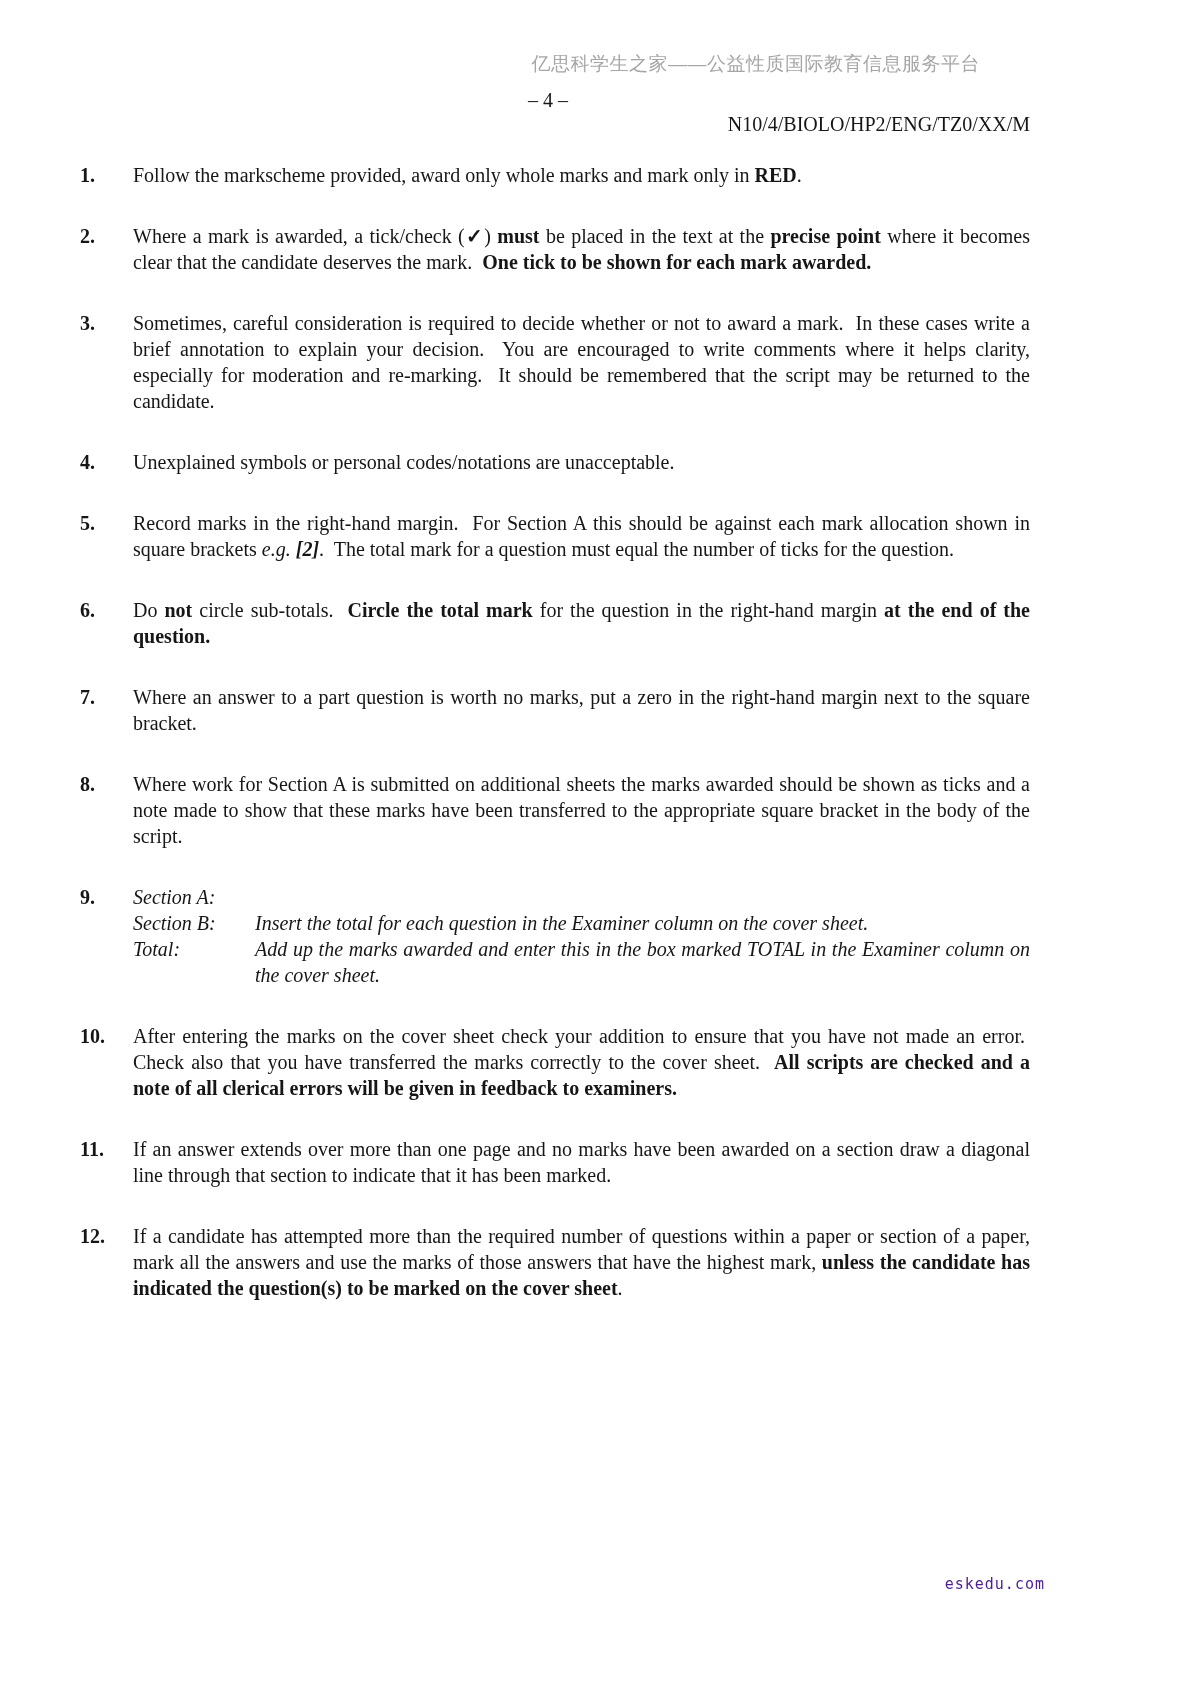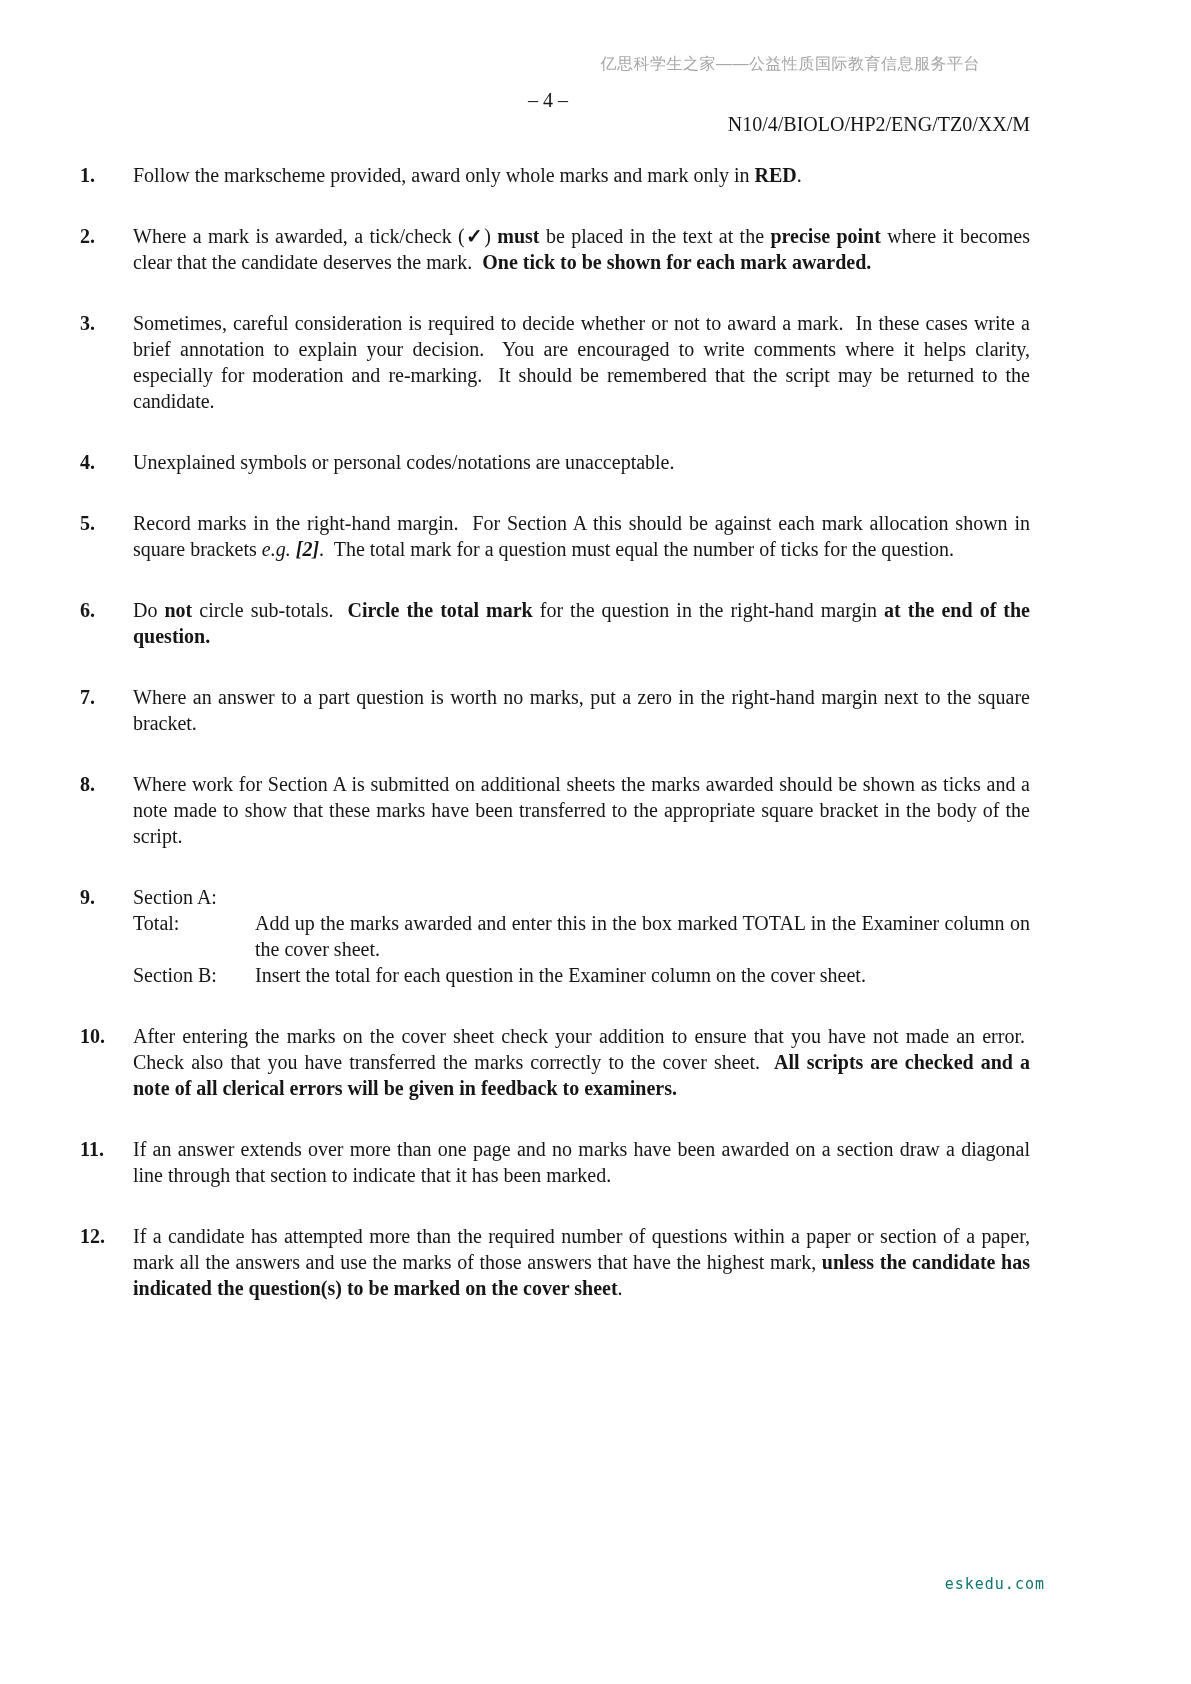--- a/index.html
+++ b/index.html
@@ -8,38 +8,38 @@
     width:1191px;height:1684px;
     background:#ffffff;
     font-family:"Liberation Serif", serif;
     font-size:20px;line-height:26px;color:#161616;
     overflow:hidden;
     margin:0 auto;
   }
   .cn-watermark{
     position:absolute;top:51px;right:211px;
     font-family:"Liberation Sans", sans-serif;
-    font-size:16px;color:#a6a6a6;letter-spacing:0.5px;
+    font-size:19px;color:#a6a6a6;letter-spacing:0.5px;
     white-space:nowrap;
   }
   .page-num{position:absolute;top:87px;left:528px;white-space:nowrap;}
   .paper-code{position:absolute;top:87px;right:161px;white-space:nowrap;margin-top:24px;}
   .list{position:absolute;top:162px;left:80px;width:950px;}
   .item{display:flex;margin-bottom:35px;}
   .num{width:53px;flex-shrink:0;font-weight:bold;}
   .body{flex:1;text-align:justify;}
-  .subrow{display:flex;}
+  .subrow{display:flex;font-style:italic;}
   .sublabel{width:122px;flex-shrink:0;}
   .subtext{flex:1;text-align:justify;}
   .seg-b{font-weight:bold;}
   .seg-i{font-style:italic;}
   .footer-mark{
     position:absolute;top:1571px;right:146px;
     font-family:"DejaVu Sans Mono", monospace;
-    font-size:15px;color:#0f766e;letter-spacing:1px;
+    font-size:15px;color:#4c1d95;letter-spacing:1px;
   }
 </style>
 </head>
 <body>
 
 <div class="page">
 
   <div class="cn-watermark">亿思科学生之家——公益性质国际教育信息服务平台</div>
   <div class="page-num">– 4 –</div>
   <div class="paper-code">N10/4/BIOLO/HP2/ENG/TZ0/XX/M</div>
@@ -86,26 +86,26 @@
       <div class="body"><span>Where work for Section A is submitted on additional sheets the marks awarded should be shown as ticks and a note made to show that these marks have been transferred to the appropriate square bracket in the body of the script.</span></div>
     </div>
 
     <div class="item">
       <div class="num">9.</div>
       <div class="body">
         <div class="subrow">
           <div class="sublabel">Section A:</div>
         </div>
         <div class="subrow">
+          <div class="sublabel">Section B:</div>
+          <div class="subtext"><span>Insert the total for each question in the Examiner column on the cover sheet.</span></div>
+        </div>
+        <div class="subrow">
           <div class="sublabel">Total:</div>
           <div class="subtext"><span>Add up the marks awarded and enter this in the box marked TOTAL in the Examiner column on the cover sheet.</span></div>
-        </div>
-        <div class="subrow">
-          <div class="sublabel">Section B:</div>
-          <div class="subtext"><span>Insert the total for each question in the Examiner column on the cover sheet.</span></div>
         </div>
       </div>
     </div>
 
     <div class="item">
       <div class="num">10.</div>
       <div class="body"><span>After entering the marks on the cover sheet check your addition to ensure that you have not made an error.&nbsp; Check also that you have transferred the marks correctly to the cover sheet.&nbsp; </span><span class="seg-b">All scripts are checked and a note of all clerical errors will be given in feedback to examiners.</span></div>
     </div>
 
     <div class="item">

